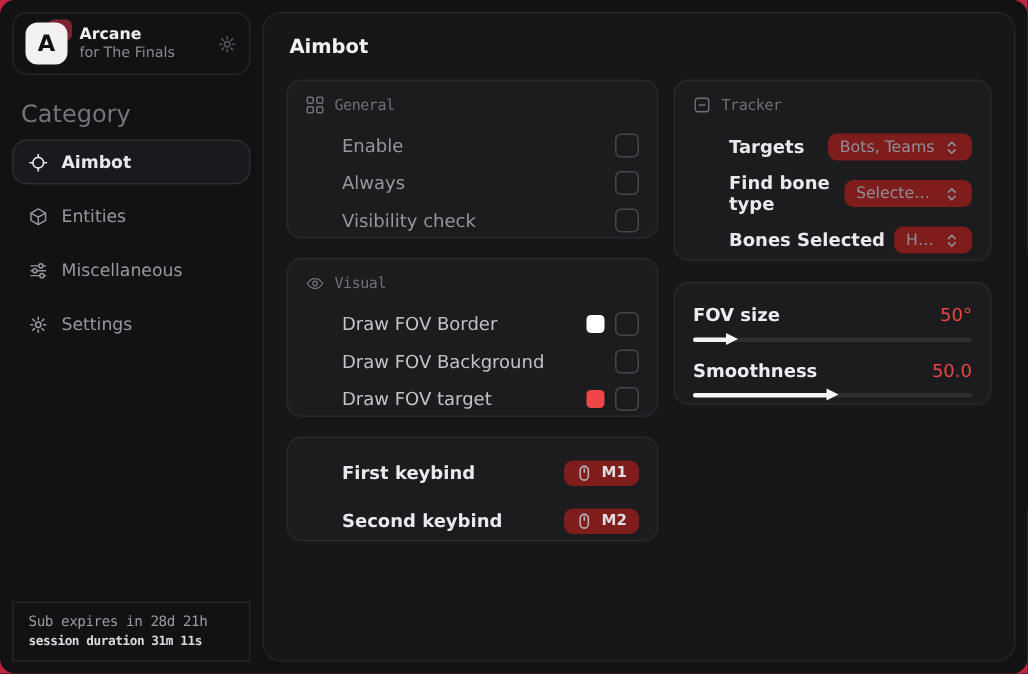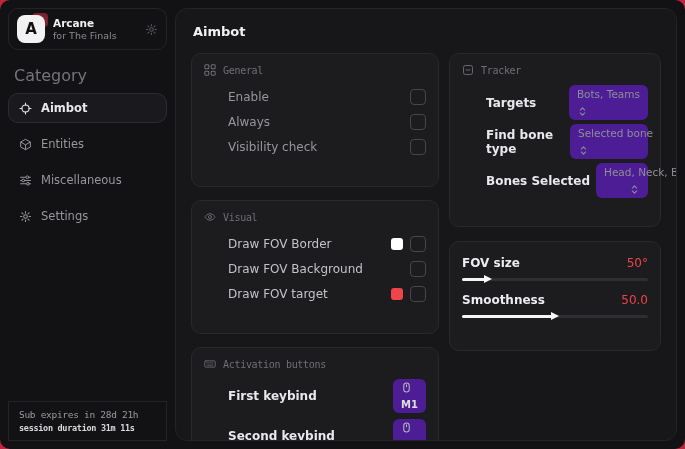--- a/index.html
+++ b/index.html
@@ -68,44 +68,44 @@
     background:#17171a;border:1px solid #242428;border-radius:12px;
     padding:13px 15px;box-sizing:border-box;
     display:flex;flex-direction:column;overflow:hidden;
   }
   .page-title{color:#f2f2f4;font-size:13px;font-weight:bold;margin:2px 0 14px 2px;}
   .columns{display:flex;gap:10px;align-items:flex-start;}
   .col-left{width:248px;flex:0 0 248px;display:flex;flex-direction:column;gap:13px;}
   .col-right{flex:1;display:flex;flex-direction:column;gap:14px;min-width:0;}
   .card{
     background:#1c1c1f;border:1px solid #29292d;border-radius:10px;
-    padding:10px 12px 28px 12px;
+    padding:10px 12px 0 12px;
   }
   .card-header{
     display:flex;align-items:center;gap:7px;
     color:#6f6f77;font-size:10px;
     font-family:"DejaVu Sans Mono","Liberation Mono",monospace;
     margin-bottom:9px;letter-spacing:-0.3px;
   }
   .card-icon{width:12px;height:12px;flex:0 0 12px;color:#6f6f77;}
   .row{display:flex;align-items:center;justify-content:space-between;min-height:23px;}
   .row + .row{margin-top:2px;}
   .row-label{color:#96969d;font-size:12px;margin-left:24px;}
   .row-label.bright{color:#c2c2c8;}
   .row-label.strong{color:#e9e9ed;font-weight:600;}
   .row-right{display:flex;align-items:center;gap:7px;margin-left:auto;}
   .checkbox{
     width:14px;height:14px;border:1.5px solid #46464c;border-radius:4px;
     background:transparent;cursor:pointer;flex:0 0 14px;
   }
   .swatch{width:12px;height:12px;border-radius:3px;cursor:pointer;flex:0 0 12px;}
   .pill{
-    display:flex;align-items:flex-start;gap:6px;
-    background:#4c1d95;border-radius:6px;
-    padding:3px 8px;cursor:pointer;flex-direction:column;
+    display:flex;align-items:center;gap:6px;
+    background:#7f1d1d;border-radius:6px;
+    padding:3px 8px;cursor:pointer;
   }
   .pill.keybind{color:#dededf;font-size:10px;font-weight:bold;}
   .pill .pill-icon{width:11px;height:11px;color:#b9b9bf;flex:0 0 11px;}
   .pill.dropdown{color:#8e8e96;font-size:10.5px;min-width:0;}
   .pill.dropdown .dd-text{white-space:nowrap;overflow:hidden;text-overflow:ellipsis;}
   .pill.dropdown .pill-icon{color:#8e8e96;}
   .tracker-row{min-height:26px;}
   .tracker-row + .tracker-row{margin-top:4px;}
   
   .slider-group{margin-top:4px;}
@@ -257,29 +257,20 @@
           <div class="row">
             <span class="row-label bright">Draw FOV target</span>
             <span class="row-right">
               <span class="swatch" style="background: rgb(238, 69, 73);"></span>
               <span class="checkbox"></span>
             </span>
           </div>
         </section>
 
         <section class="card">
-          <div class="card-header">
-            <span class="card-icon">
-              <svg viewBox="0 0 16 16" fill="none" stroke="currentColor" stroke-width="1.1" stroke-linecap="round">
-                <rect x="1" y="3.8" width="14" height="8.4" rx="1.5"></rect>
-                <path d="M3.6 6.6h.9M6.1 6.6h.9M8.6 6.6h.9M11.1 6.6h.9M4.2 9.6h7.6"></path>
-              </svg>
-            </span>
-            <span>Activation buttons</span>
-          </div>
           <div class="row" style="min-height:26px">
             <span class="row-label strong">First keybind</span>
             <span class="pill keybind">
               <span class="pill-icon">
                 <svg viewBox="0 0 12 12" fill="none" stroke="currentColor" stroke-width="1.1" stroke-linecap="round">
                   <rect x="3" y="1" width="6" height="10" rx="3"></rect>
                     <path d="M6 3v2.2"></path>
                 </svg>
               </span>
               <span>M1</span>

